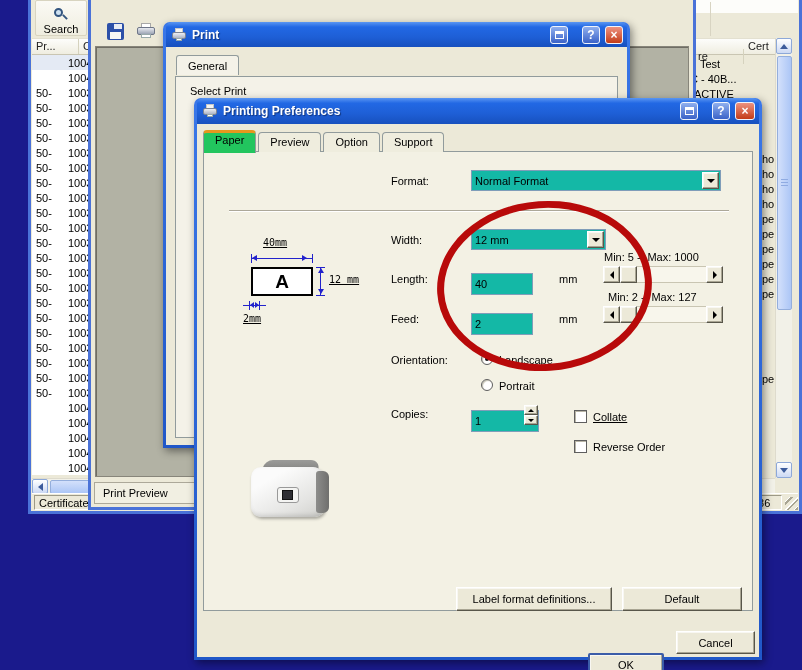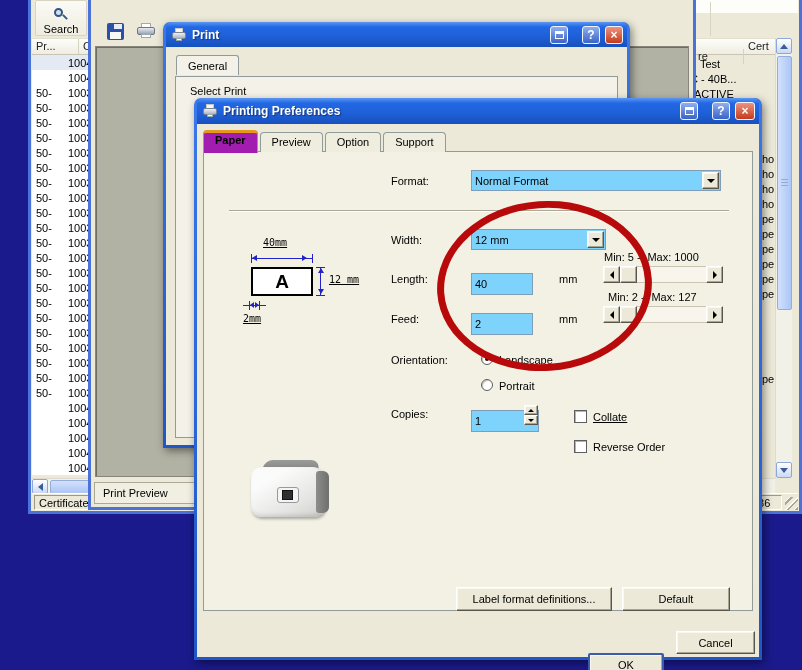--- a/index.html
+++ b/index.html
@@ -43,21 +43,21 @@
 
   
   .bevel {
     background:#ECE9D8;
     border:1px solid; border-color:#FFFFFF #58564A #58564A #FFFFFF;
     box-shadow:inset -1px -1px 0 #A9A593, inset 1px 1px 0 #F8F7F2;
   }
   .btn { display:flex; align-items:center; justify-content:center; font-size:11px; cursor:pointer; }
   .btn-ok { border:2px solid #3B5CA8; border-radius:2px; }
   .field {
-    background:#7dd3fc; border:1px solid #7F9DB9; font-size:11px;
+    background:#14b8a6; border:1px solid #7F9DB9; font-size:11px;
     display:flex; align-items:center; padding:0 3px; overflow:hidden; white-space:nowrap;
   }
   input.field { padding:0 3px; font-family:"Liberation Sans",sans-serif;margin-top:6px; }
   .drop-btn { position:absolute; right:1px; top:1px; bottom:1px; width:17px; display:flex; align-items:center; justify-content:center; cursor:pointer; }
   .tri-down { width:0; height:0; border-left:4px solid transparent; border-right:4px solid transparent; border-top:4px solid #000; }
   .tri-up   { width:0; height:0; border-left:3px solid transparent; border-right:3px solid transparent; border-bottom:4px solid #000; }
   .tri-left { width:0; height:0; border-top:4px solid transparent; border-bottom:4px solid transparent; border-right:4px solid #000; }
   .tri-right{ width:0; height:0; border-top:4px solid transparent; border-bottom:4px solid transparent; border-left:4px solid #000; }
 
   .cslider { position:absolute; height:17px; display:flex; }
@@ -124,21 +124,21 @@
 
   
   #print-dlg { left:163px; top:22px; width:467px; height:426px; z-index:3; }
   .xp-tab-plain { position:absolute; padding:4px 11px 3px; background:#F4F2E8; border:1px solid #919B9C; border-bottom:none; border-radius:3px 3px 0 0; font-size:11px; cursor:pointer; }
   .tab-panel { position:absolute; border:1px solid #919B9C; background:#F4F2E8; }
 
   
   #prefs-dlg { left:194px; top:98px; width:568px; height:562px; z-index:4; }
   #prefs-tabs { position:absolute; left:6px; top:5px; display:flex; align-items:flex-end; z-index:2; }
   .xp-tab { height:20px; padding:3px 11px 2px; margin-right:2px; background:#EFEDDE; border:1px solid #919B9C; border-bottom:none; border-radius:4px 4px 0 0; font-size:11px; cursor:pointer; position:relative; }
-  .xp-tab.active { height:23px; background:#a21caf; border-top:3px solid #E5971E; padding-top:1px; top:1px; z-index:3;font-weight:bold; }
+  .xp-tab.active { height:23px; background:#22c55e; border-top:3px solid #E5971E; padding-top:1px; top:1px; z-index:3; }
   #prefs-panel { position:absolute; left:6px; top:27px; width:550px; height:460px; border:1px solid #919B9C; background:#F3F1E4; }
   .hsep { position:absolute; height:2px; border-top:1px solid #ACA899; border-bottom:1px solid #FFFFFF; }
 
   
   #diagram { position:absolute; left:37px; top:85px; width:130px; height:100px; font-family:"DejaVu Sans Mono", monospace; font-size:10px; }
   #diagram .dim { position:absolute; text-decoration:underline; white-space:nowrap; }
   .arr-line { position:absolute; background:#2222CC; }
   .arr-head { position:absolute; width:0; height:0; }
   #diag-rect { position:absolute; left:10px; top:30px; width:62px; height:29px; background:#fff; border:2px solid #000; display:flex; align-items:center; justify-content:center; font-family:"Liberation Sans",sans-serif; font-weight:bold; font-size:19px; }
 
@@ -488,21 +488,21 @@
 
       <div id="printer-img">
         <div class="p-top"></div>
           <div class="p-body"></div>
           <div class="p-side"></div>
         <div class="p-window"></div>
           <div class="p-tape"></div>
       </div>
 
       <div class="btn bevel" style="position:absolute; left:252px; top:435px; width:156px; height:24px;">Label format definitions...</div>
-      <div class="btn bevel" style="position:absolute; left:418px; top:435px; width:108px; height:24px;">Default</div>
+      <div class="btn bevel" style="position:absolute; left:418px; top:435px; width:120px; height:24px;">Default</div>
     </div>
 
     <div class="btn bevel btn-ok" style="position:absolute; left:391px; top:507px; width:76px; height:23px;margin-top:22px;">OK</div>
     <div class="btn bevel" style="position:absolute; left:479px; top:507px; width:79px; height:23px;">Cancel</div>
   </div>
 </div>
 
 <div id="annotation"></div>
 
 </body></html>

